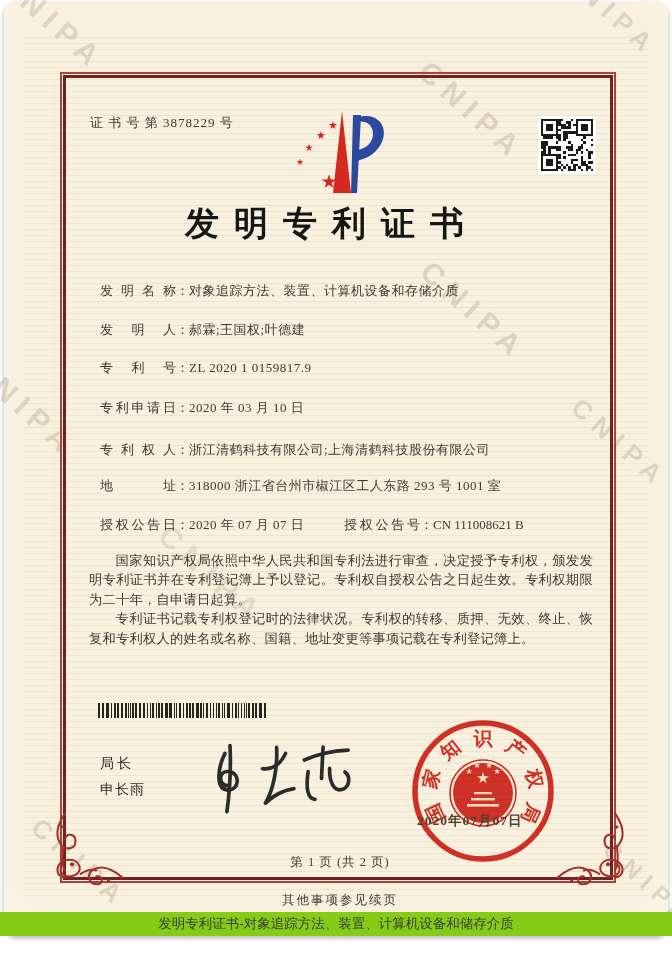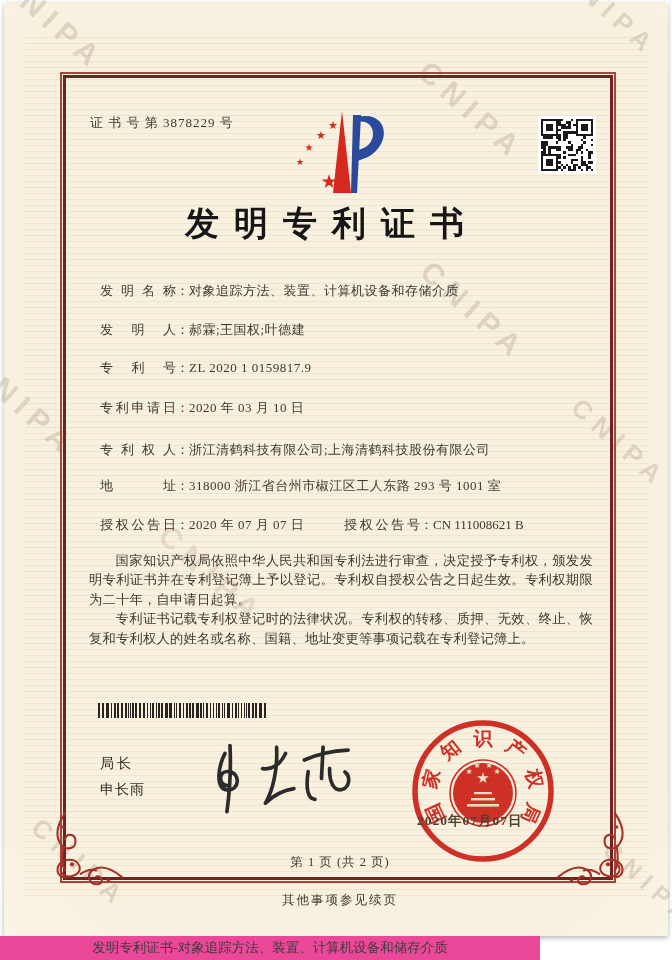--- a/index.html
+++ b/index.html
@@ -3,21 +3,21 @@
 <meta charset="utf-8">
 <style>
   :root{
     --border-dark:#6e2222; --border-light:#a8443a; --seal-red:#d2291f;
     --logo-blue:#2b4a9e; --logo-red:#d5281e; --orn-red:#a33127;
     --ink:#3f3832; --title-ink:#161616;
   }
   *{margin:0;padding:0;box-sizing:border-box;}
   body{background:#ffffff;font-family:"Liberation Serif","DejaVu Serif",serif;}
   .stage{position:relative;width:672px;height:960px;background:#fff;overflow:hidden;}
-  .page{position:absolute;left:4px;top:2px;width:664px;height:934px;border-radius:3px;
+  .page{position:absolute;left:4px;top:2px;width:664px;height:934px;border-radius:12px;
         background:radial-gradient(120% 105% at 50% 46%, #f9f1df 55%, #fbf5e9 78%, #fdfaf3 100%);
         box-shadow:0 2px 5px rgba(0,0,0,.3);}
   .page::before{content:"";position:absolute;inset:30px 20px 40px 20px;
         background:repeating-linear-gradient(0deg, rgba(198,160,118,.16) 0 1px, transparent 1px 6px);
         pointer-events:none;}
   .page::after{content:"";position:absolute;inset:0;border-radius:3px;
         background:radial-gradient(115% 110% at 50% 45%, transparent 60%, rgba(255,255,255,.75) 100%);
         pointer-events:none;}
   .wm{position:absolute;font-family:"Liberation Sans","DejaVu Sans",sans-serif;font-weight:bold;
       font-size:30px;letter-spacing:8px;color:rgba(152,137,117,.28);transform:rotate(42deg);
@@ -50,21 +50,21 @@
   .paras p{font-size:13.3px;line-height:19.4px;text-indent:2em;text-align:justify;letter-spacing:.2px;}
   .barcode{position:absolute;left:94px;top:701px;width:172px;height:15px;}
   .signer-title{position:absolute;left:96px;top:753px;font-size:14px;color:#2e2a26;letter-spacing:3px;}
   .signer-name{position:absolute;left:96px;top:779px;font-size:14px;color:#2e2a26;letter-spacing:1px;}
   .signature{position:absolute;left:192px;top:733px;width:162px;height:82px;transform:rotate(-3deg);}
   .seal{position:absolute;left:404px;top:714px;width:150px;height:150px;mix-blend-mode:multiply;opacity:.95;}
   .seal-date{position:absolute;left:413px;top:810px;width:160px;font-size:13.5px;font-weight:600;
              color:#51402f;letter-spacing:1px;z-index:4;}
   .page-num{position:absolute;left:0;width:672px;top:852px;text-align:center;font-size:12.5px;color:var(--ink);letter-spacing:1px;}
   .cont-note{position:absolute;left:0;width:672px;top:890px;text-align:center;font-size:12.5px;color:var(--ink);letter-spacing:2px;}
-  .caption{position:absolute;left:0;top:936px;width:540px;height:24px;background:#ec4899;
+  .caption{position:absolute;left:0;top:912px;width:672px;height:24px;background:#84cc16;
            display:flex;align-items:center;justify-content:center;
            font-family:"Liberation Sans","DejaVu Sans",sans-serif;font-size:13.5px;color:#3c3c3c;}
   svg text.ring{font-family:"Liberation Serif","DejaVu Serif",serif;font-weight:bold;}
 </style>
 </head>
 <body>
 
 <div class="stage">
   <div class="page">
 

